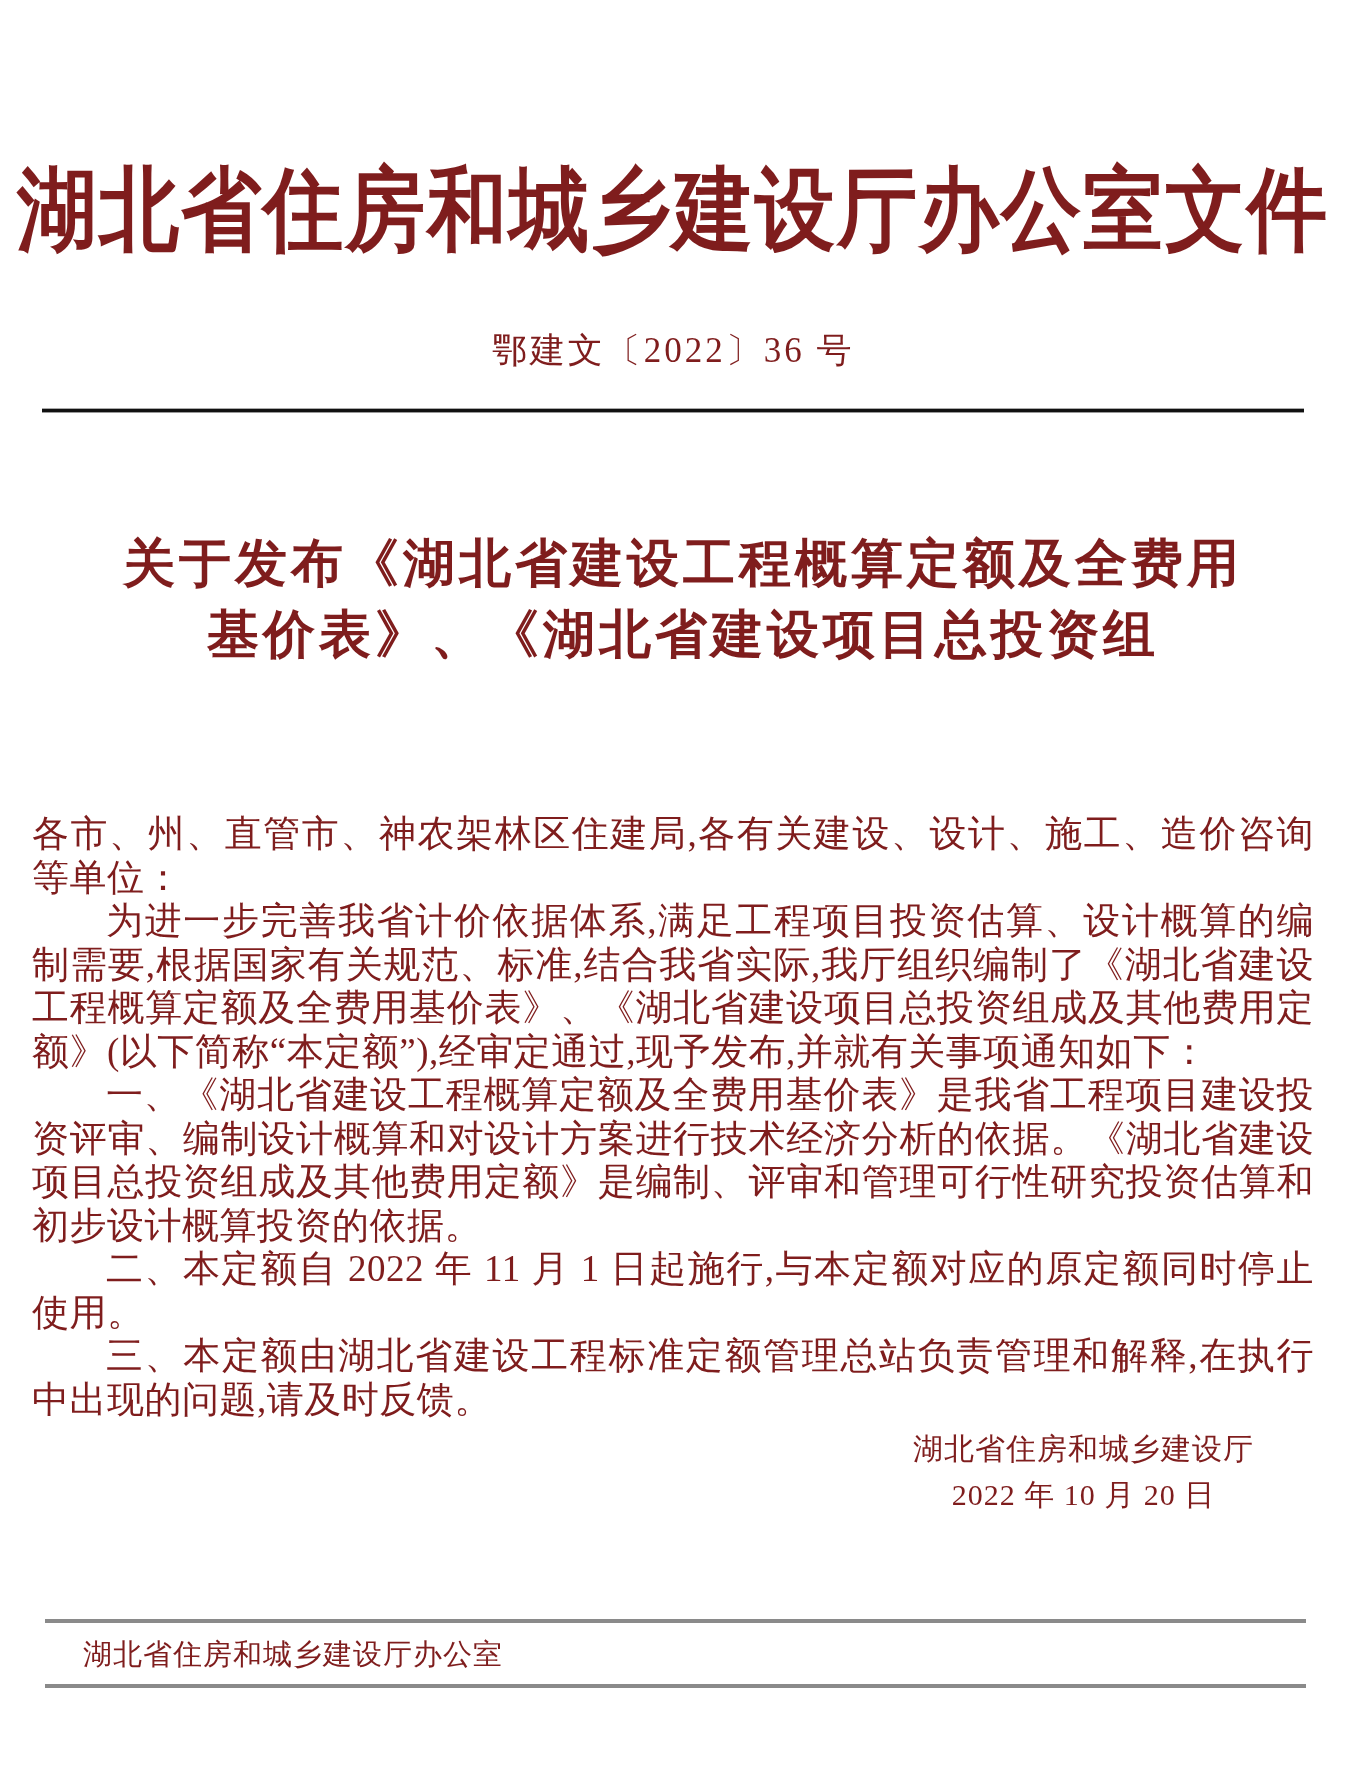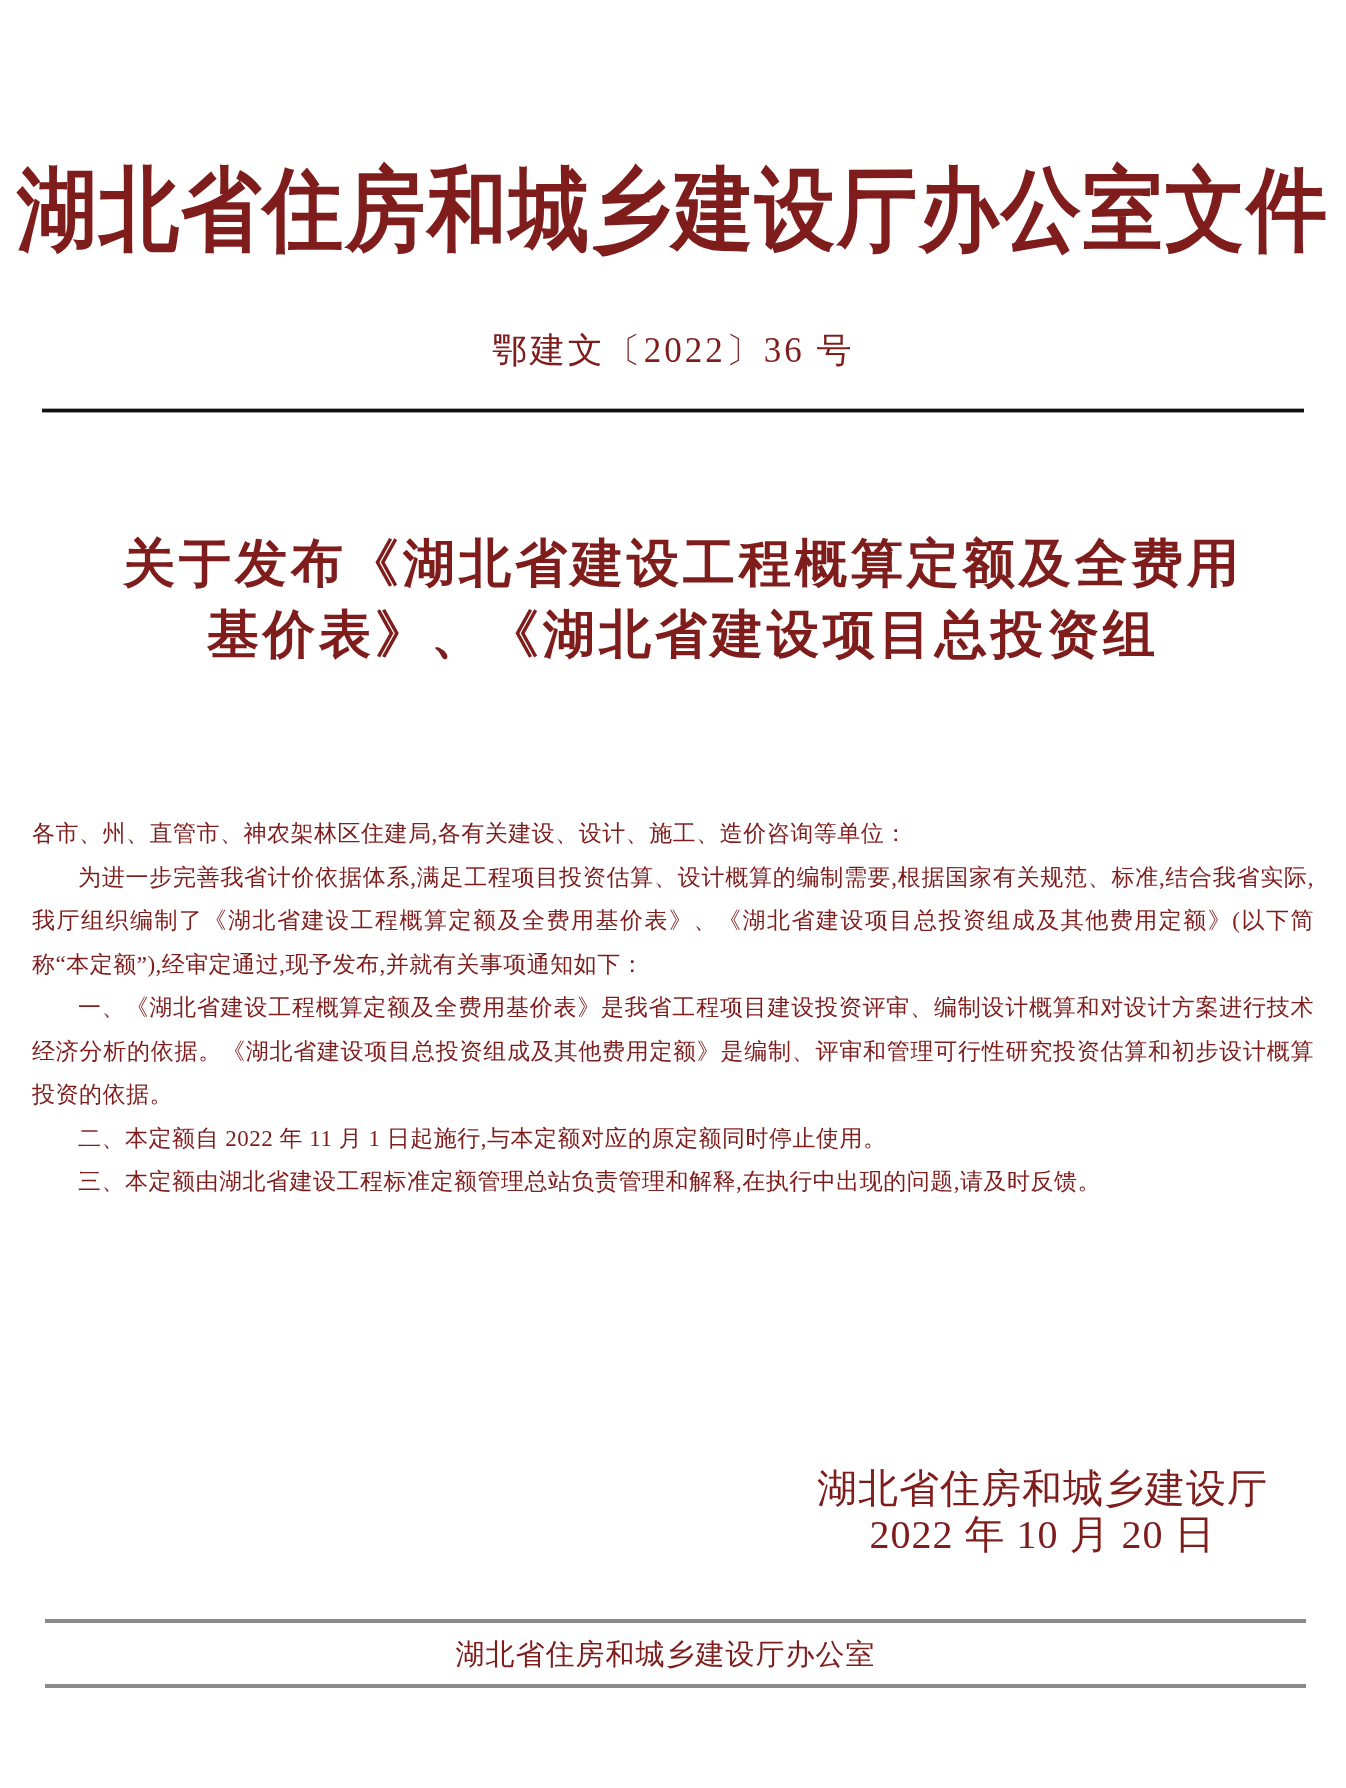--- a/index.html
+++ b/index.html
@@ -68,38 +68,37 @@
     letter-spacing: 4px;
   }
   .main-title .t-line { display: block; }
 
   
   .body-text {
     position: absolute;
     top: 812px;
     left: 32px;
     width: 1282px;
-    font-size: 23px;
+    font-size: 37px;
     line-height: 43.5px;
     text-align: justify;
     letter-spacing: 0.5px;
   }
   .body-text p { margin: 0; padding: 0; }
   .body-text p.indent { text-indent: 2em; }
 
   
   .signature {
     position: absolute;
     top: 1426px;
-    right: 78px;
+    right: 92px;
     text-align: center;
-    font-size: 40px;
+    font-size: 30px;
     line-height: 46px;
     letter-spacing: 1px;
-    margin-top: 40px;
   }
   .signature .sig-line { display: block; }
 
   
   .footer {
     position: absolute;
     top: 1619px;
     left: 45px;
     width: 1261px;
   }
@@ -109,21 +108,20 @@
   }
   .footer-row {
     display: flex;
     justify-content: space-between;
     align-items: center;
     padding: 0 58px 0 38px;
     margin: 13px 0 12px 0;
     font-size: 29px;
     line-height: 36px;
     letter-spacing: 1px;
-    flex-direction: column;
   }
 </style>
 </head>
 <body>
 
 <div class="page">
 
   <div class="org-title">湖北省住房和城乡建设厅办公室文件</div>
 
   <div class="doc-number">鄂建文〔2022〕36 号</div>

